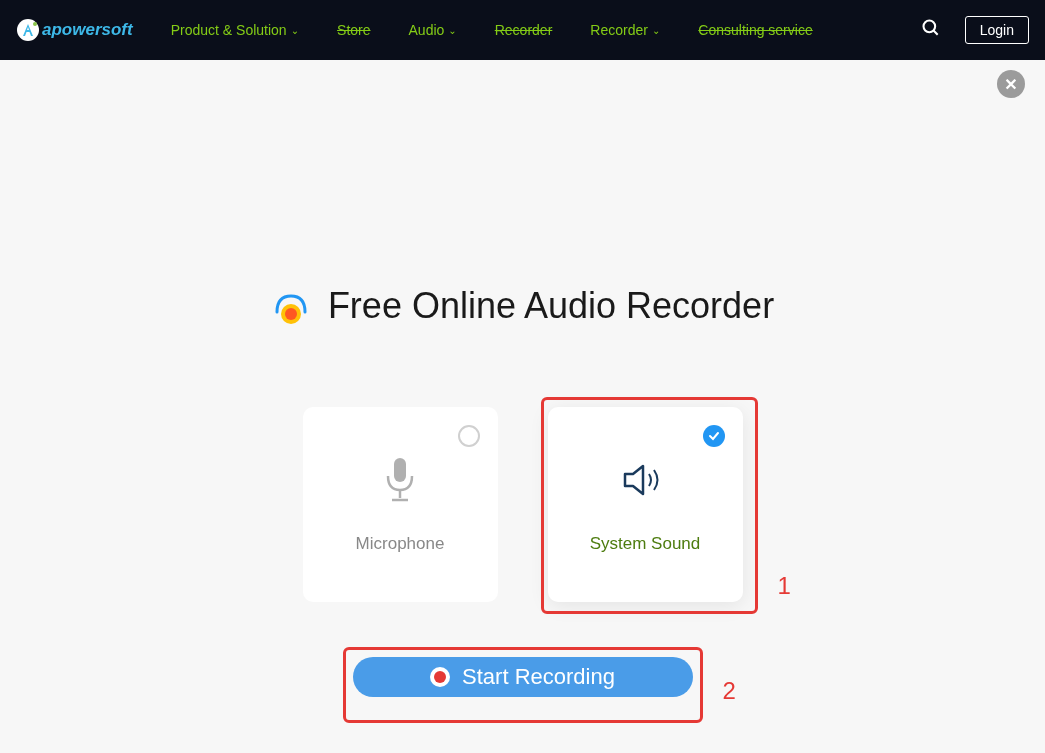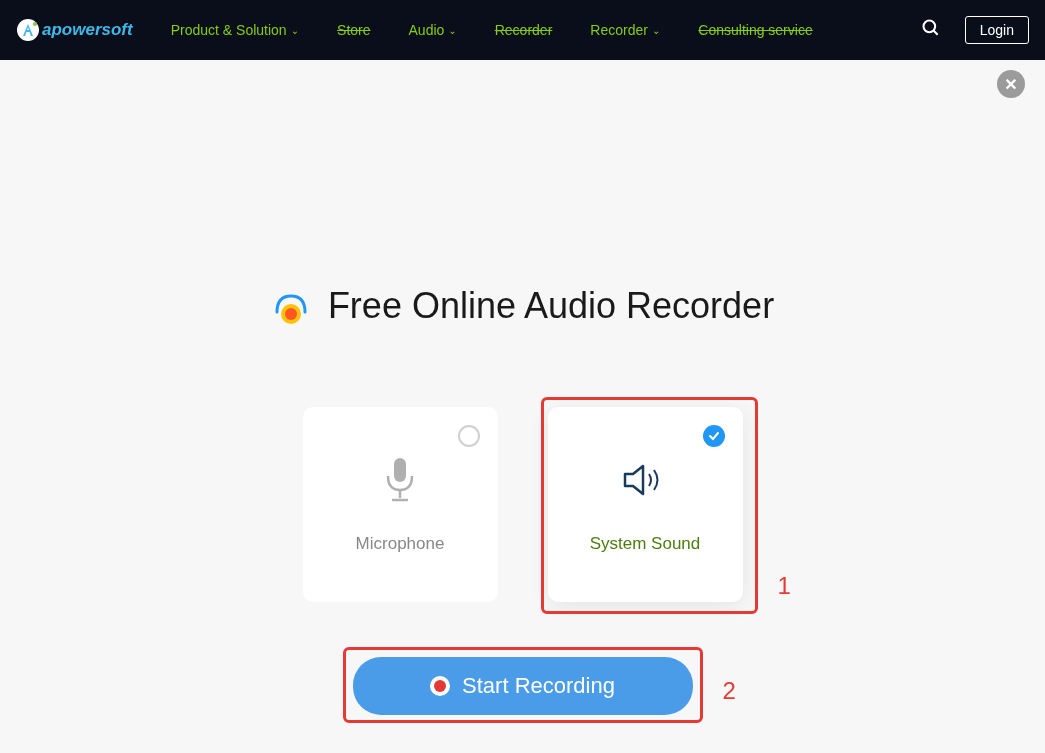--- a/index.html
+++ b/index.html
@@ -182,21 +182,21 @@
     }
     .annotation-1 {
       top: 165px;
       left: 475px;
     }
     .start-btn-wrap {
       position: relative;
     }
     .start-btn {
       width: 340px;
-      height: 58px;
+      height: 40px;
       background: #4a9ce8;
       border: none;
       border-radius: 28px;
       color: #fff;
       font-size: 22px;
       display: flex;
       align-items: center;
       justify-content: center;
       gap: 12px;
       cursor: pointer;

